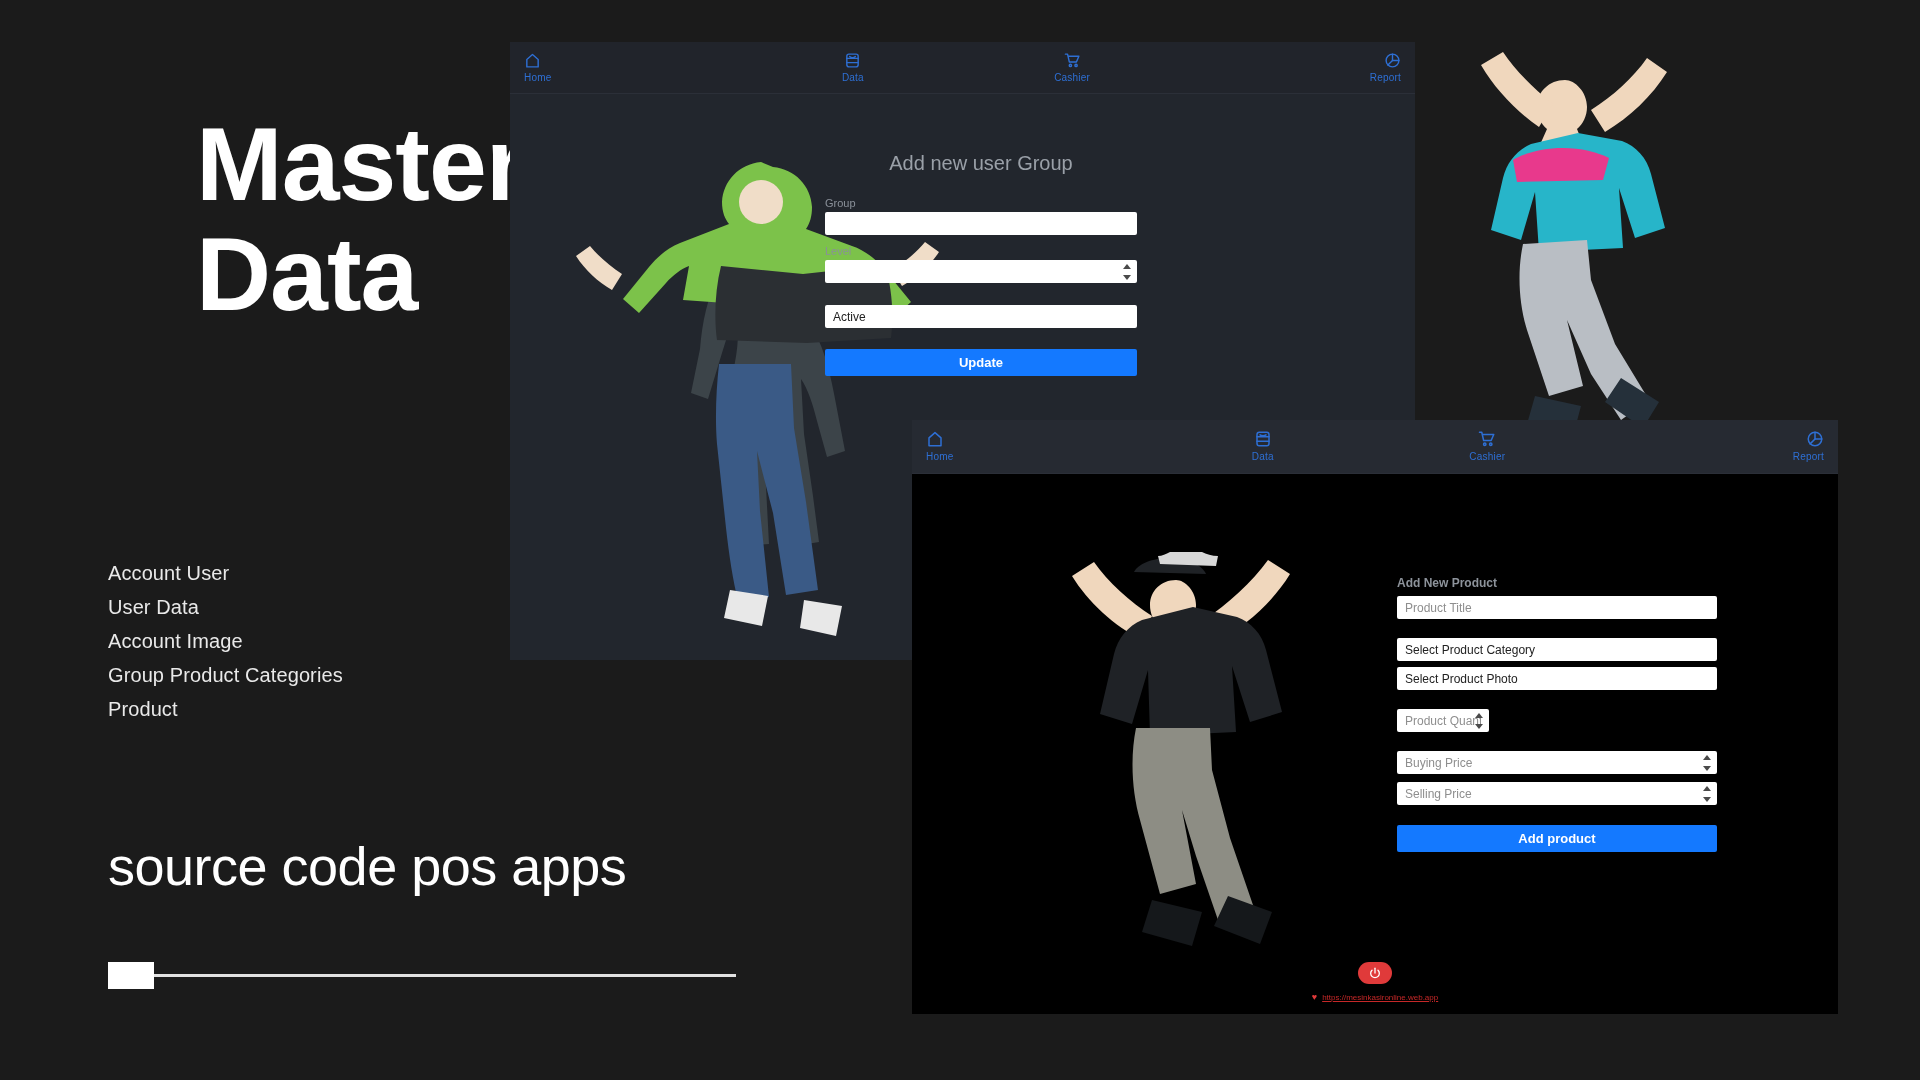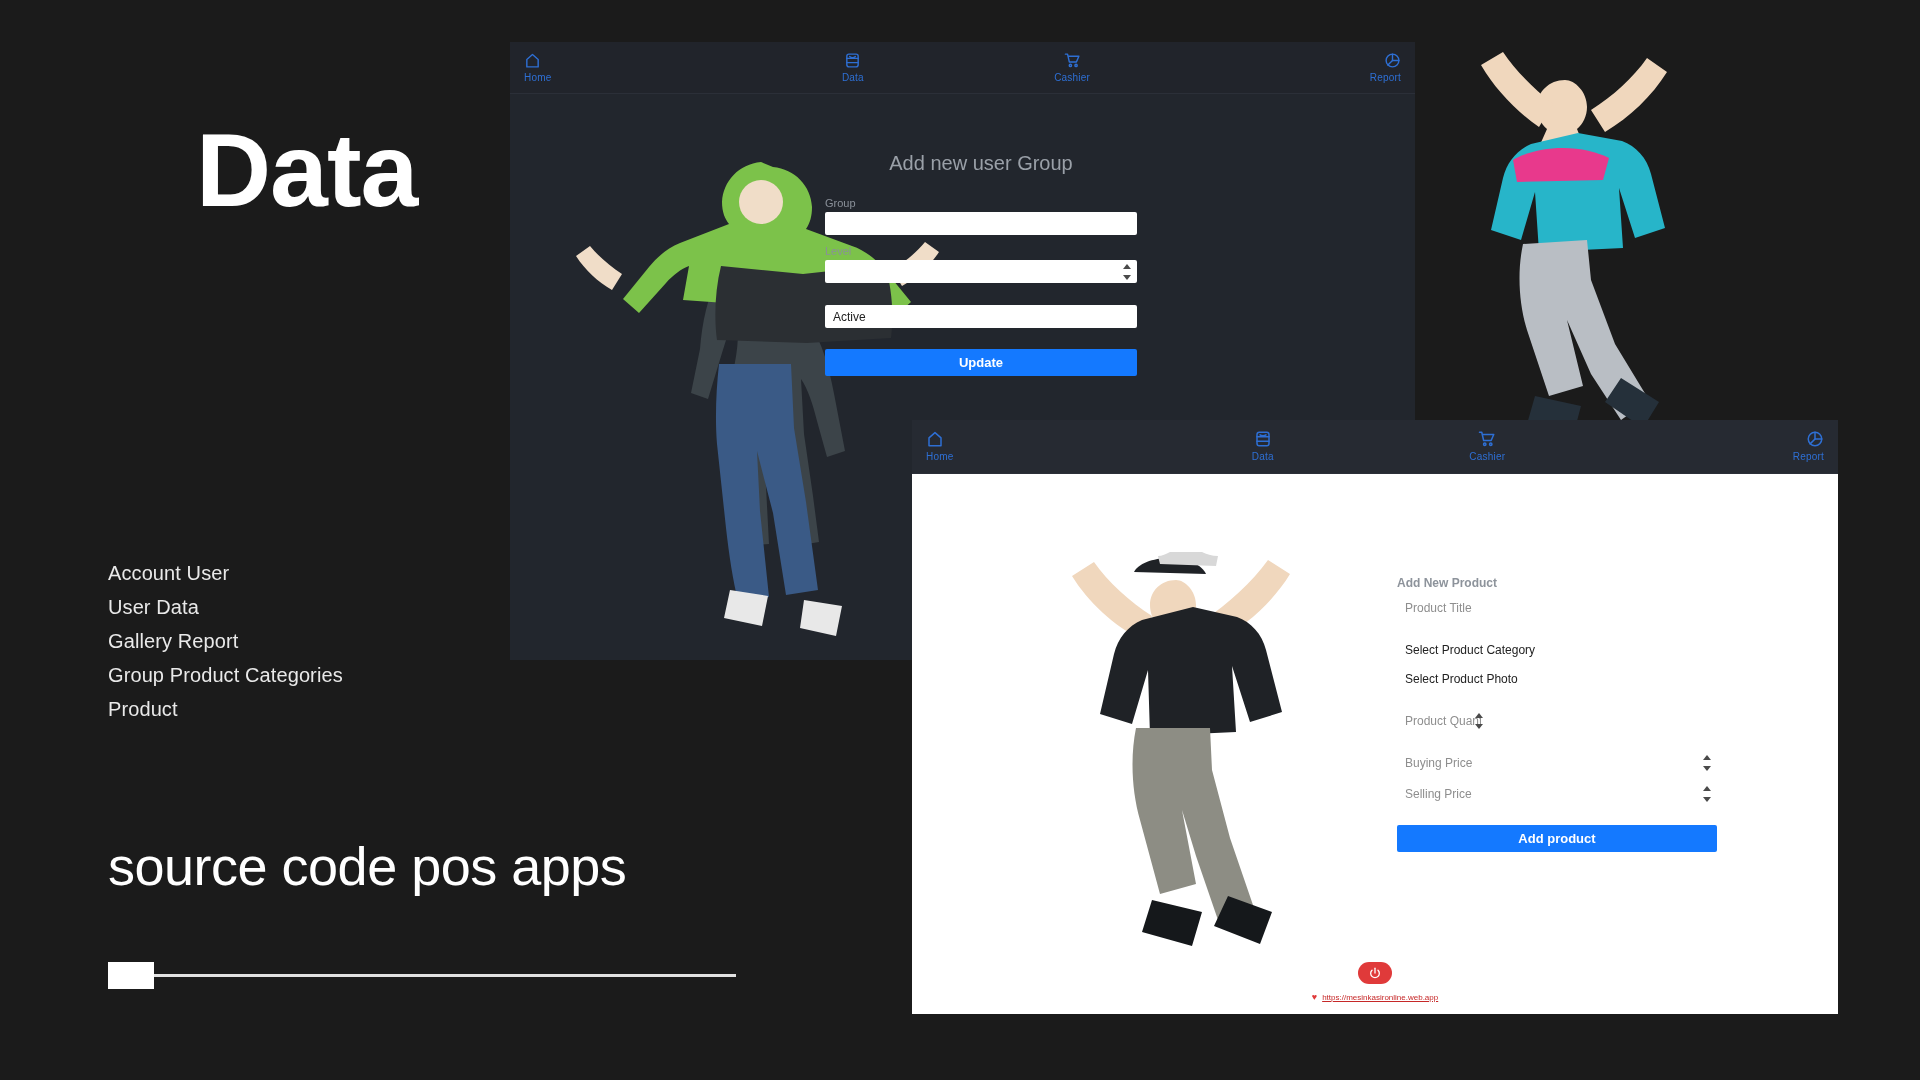--- a/index.html
+++ b/index.html
@@ -129,21 +129,21 @@
     font-size: 13px; font-weight: 700; cursor: pointer;
     font-family: "Liberation Sans", sans-serif;
   }
 
   
   #win-product {
     left: 912px; top: 420px; width: 926px; height: 594px;
     background: #23272e;
   }
   #win-product .nav-bar { height: 54px; background: #262a32; }
-  #win-product .win-body { height: 540px; background: #ffffff; }
+  #win-product .win-body { height: 540px; background: #000000; }
 
   .pr-photo {
     position: absolute; left: 100px; top: 50px; width: 330px; height: 440px;
     pointer-events: none;
   }
 
   .prod-form { position: absolute; left: 485px; top: 102px; width: 320px; }
   .prod-form-title {
     font-size: 12px; font-weight: 700; color: #8d939b; margin-bottom: 6px;
   }
@@ -170,27 +170,28 @@
 
   
   .dancer { position: absolute; pointer-events: none; }
 </style>
 </head>
 <body>
 
 <div id="stage">
 
   <div class="promo-title">
+    <span>Master</span>
     <span class="line2">Data</span>
   </div>
 
   <ul class="feature-list">
     <li>Account User</li>
     <li>User Data</li>
-    <li>Gallery Report</li>
+    <li>Account Image</li>
     <li>Group Product Categories</li>
     <li>Product</li>
   </ul>
 
   <div class="promo-sub">source code pos apps</div>
 
   <div class="progress-wrap">
     <div class="progress-track"></div>
     <div class="progress-knob"></div>
   </div>

